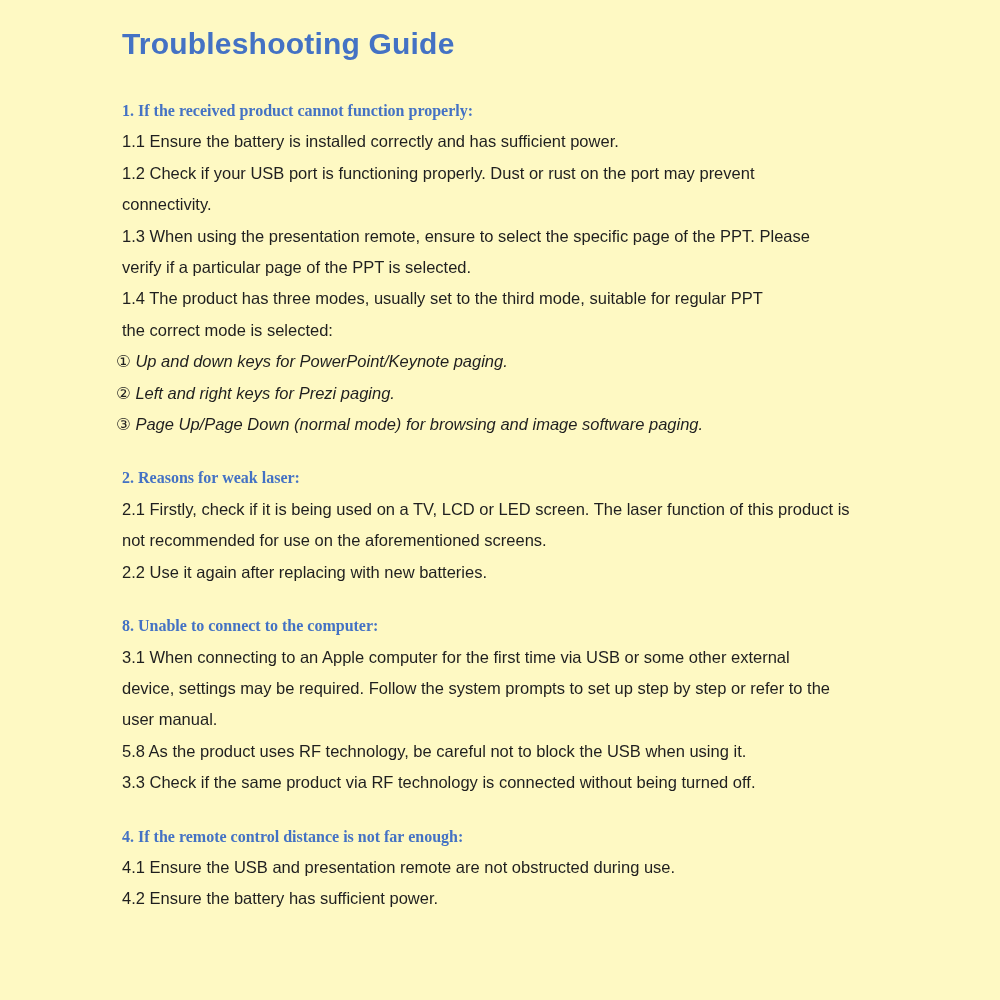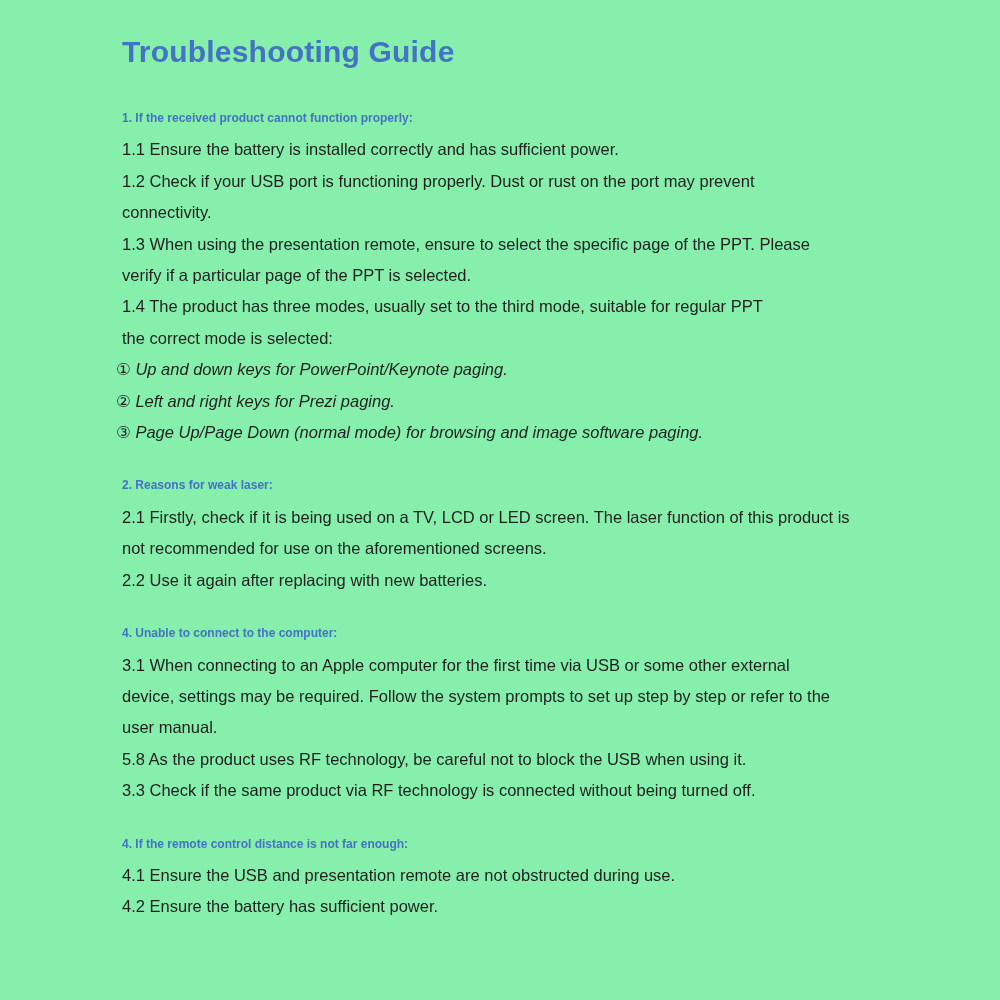--- a/index.html
+++ b/index.html
@@ -4,47 +4,48 @@
 <style>
   html, body {
     margin: 0;
     padding: 0;
     background: #ffffff;
   }
   .page {
     position: relative;
     width: 1000px;
     height: 1000px;
-    background: #86efac;
+    background: #fef9c3;
     overflow: hidden;
     box-sizing: border-box;
-    padding: 34px 100px 0 122px;
+    padding: 26px 100px 0 122px;
     font-family: "Liberation Sans", "DejaVu Sans", sans-serif;
     color: #1f1f1f;
   }
   .doc-title {
     font-size: 30px;
     line-height: 36px;
     font-weight: bold;
     color: #4472c4;
     margin: 0 0 33px 0;
     letter-spacing: 0.2px;
   }
   .section {
     margin: 0;
   }
   .section + .section {
     margin-top: 22px;
   }
   .section-heading {
-    font-size: 12px;
+    font-size: 16px;
     line-height: 31.4px;
     font-weight: bold;
     color: #4472c4;
     white-space: nowrap;
+    font-family: Liberation Serif, serif;
   }
   .text-line {
     font-size: 16.5px;
     line-height: 31.4px;
     font-weight: normal;
     color: #1f1f1f;
     white-space: nowrap;
   }
   .text-line.outdent {
     margin-left: -6px;
@@ -77,21 +78,21 @@
   <div class="section">
     <div class="section-heading">2. Reasons for weak laser:</div>
     <div class="section-lines">
         <div class="text-line">2.1 Firstly, check if it is being used on a TV, LCD or LED screen. The laser function of this product is</div>
         <div class="text-line">not recommended for use on the aforementioned screens.</div>
         <div class="text-line">2.2 Use it again after replacing with new batteries.</div>
       </div>
   </div>
 
   <div class="section">
-    <div class="section-heading">4. Unable to connect to the computer:</div>
+    <div class="section-heading">8. Unable to connect to the computer:</div>
     <div class="section-lines">
         <div class="text-line">3.1 When connecting to an Apple computer for the first time via USB or some other external</div>
         <div class="text-line">device, settings may be required. Follow the system prompts to set up step by step or refer to the</div>
         <div class="text-line">user manual.</div>
         <div class="text-line">5.8 As the product uses RF technology, be careful not to block the USB when using it.</div>
         <div class="text-line">3.3 Check if the same product via RF technology is connected without being turned off.</div>
       </div>
   </div>
 
   <div class="section">

